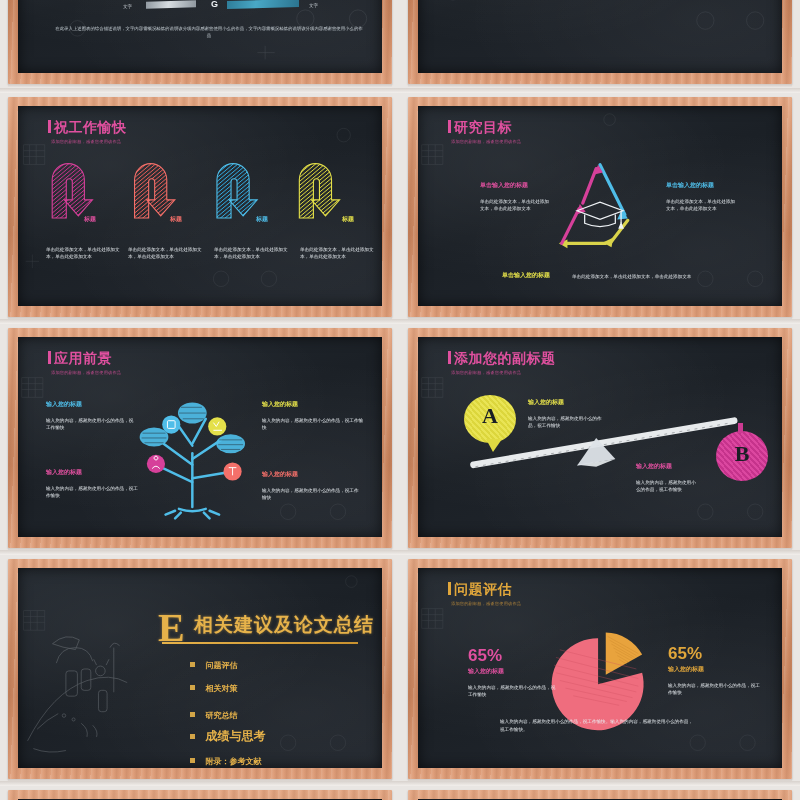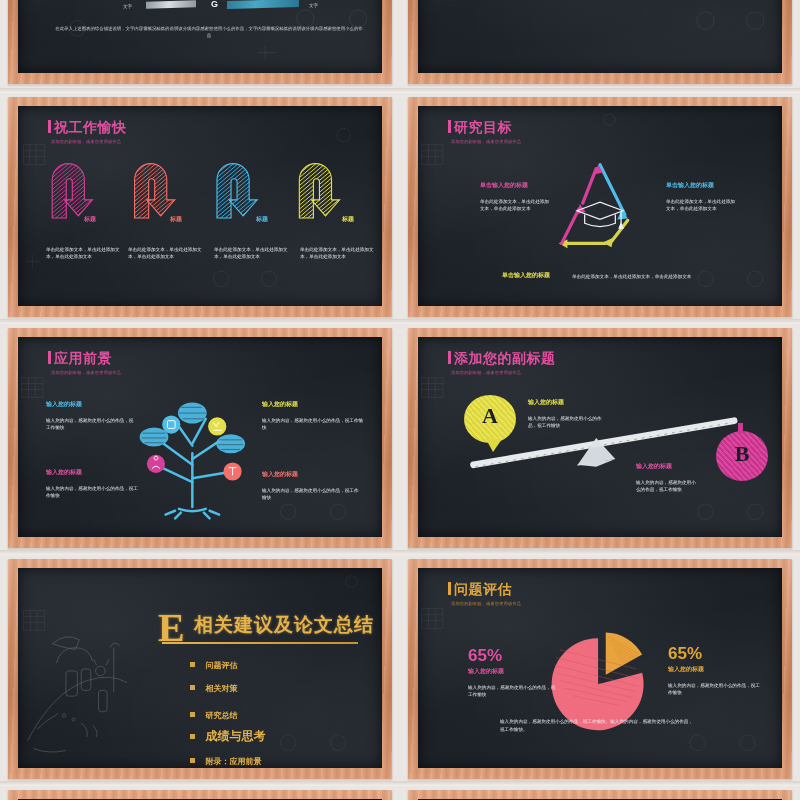--- a/index.html
+++ b/index.html
@@ -417,21 +417,21 @@
             <div style="margin-bottom:4.5px;">
               <span style="display:inline-block;width:5px;height:5px;background:#e6b24a;opacity:.9;margin-right:6px;vertical-align:1px;"></span>
               <span style="font-size:8px;font-weight:bold;color:#e6b24a;margin-top:20px;">研究总结</span>
             </div>
             <div style="margin-bottom:4.5px;">
               <span style="display:inline-block;width:5px;height:5px;background:#e6b24a;opacity:.9;margin-right:6px;vertical-align:1px;"></span>
               <span style="font-size:12px;font-weight:bold;color:#e6b24a;">成绩与思考</span>
             </div>
             <div>
               <span style="display:inline-block;width:5px;height:5px;background:#e6b24a;opacity:.9;margin-right:6px;vertical-align:1px;"></span>
-              <span style="font-size:8px;font-weight:bold;color:#e6b24a;">附录：应用前景</span>
+              <span style="font-size:8px;font-weight:bold;color:#e6b24a;">附录：参考文献</span>
             </div>
           </div>
         </div>
       </div>
     </div>
 
     <div class="cell" style="left:400px;top:555px;">
       <div class="frame">
         <div class="board">
           <div class="doodles">

